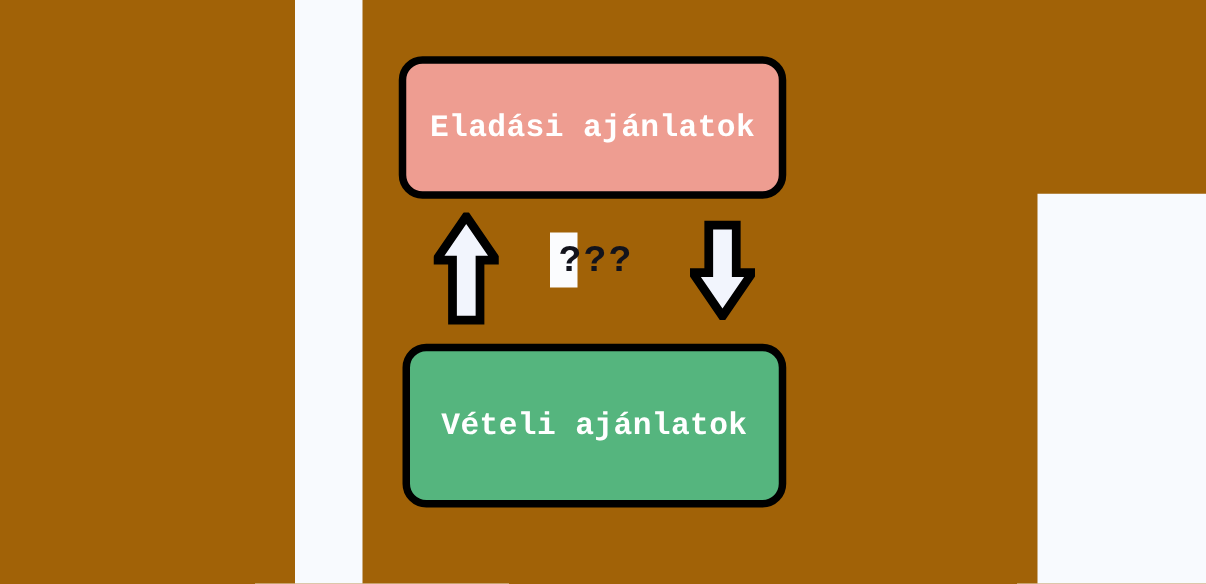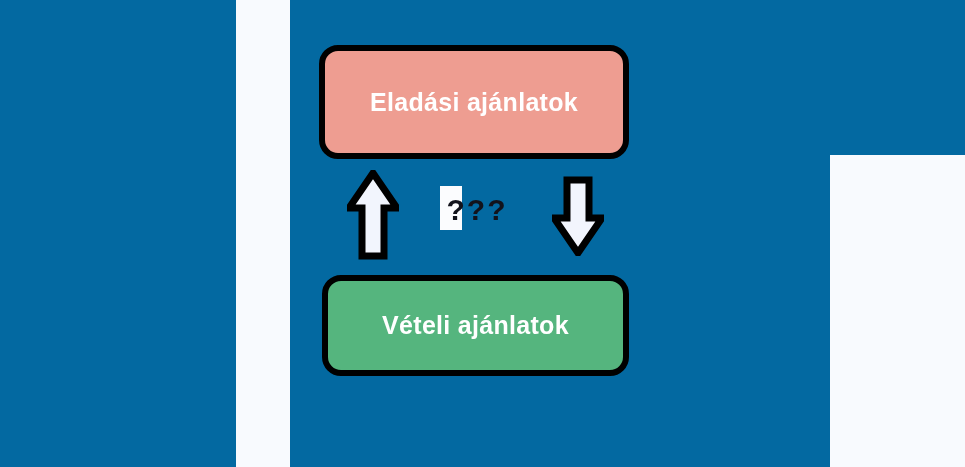--- a/index.html
+++ b/index.html
@@ -6,22 +6,22 @@
   html, body {
     margin: 0;
     padding: 0;
     background: #ffffff;
   }
   #canvas {
     position: relative;
     width: 965px;
     height: 467px;
     overflow: hidden;
-    background: #0369a1;
-    font-family: Liberation Sans, sans-serif;
+    background: #a16207;
+    font-family: Liberation Mono, monospace;
   }
 
   
   .band {
     position: absolute;
     background: #f8fafe;
     pointer-events: none;
   }
   .band-left  { left: 236px; top: 0;     width: 54px;  height: 467px; }
   .band-right { left: 830px; top: 155px; width: 135px; height: 312px; }
@@ -47,21 +47,21 @@
     left: 319px;
     top: 45px;
     width: 310px;
     height: 114px;
     background: #ee9d91;
   }
   .node-buy {
     left: 322px;
     top: 275px;
     width: 307px;
-    height: 101px;
+    height: 131px;
     background: #55b57e;
   }
 
   
   .arrow {
     position: absolute;
   }
   .arrow-up   { left: 347px; top: 170px; width: 52px; height: 90px; }
   .arrow-down { left: 552px; top: 176px; width: 52px; height: 80px; }
   .arrow svg { display: block; width: 100%; height: 100%; }

